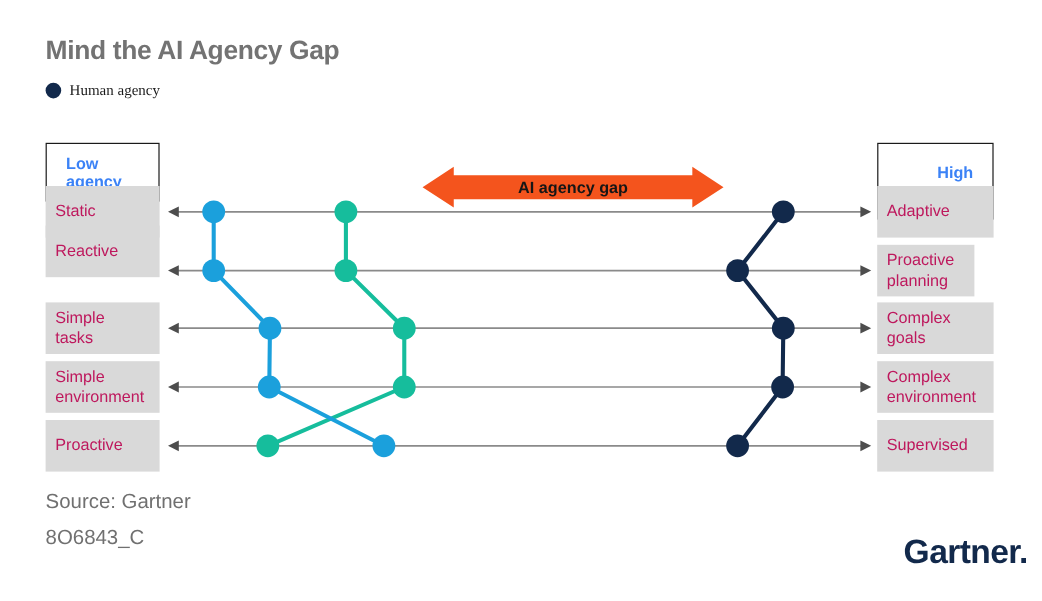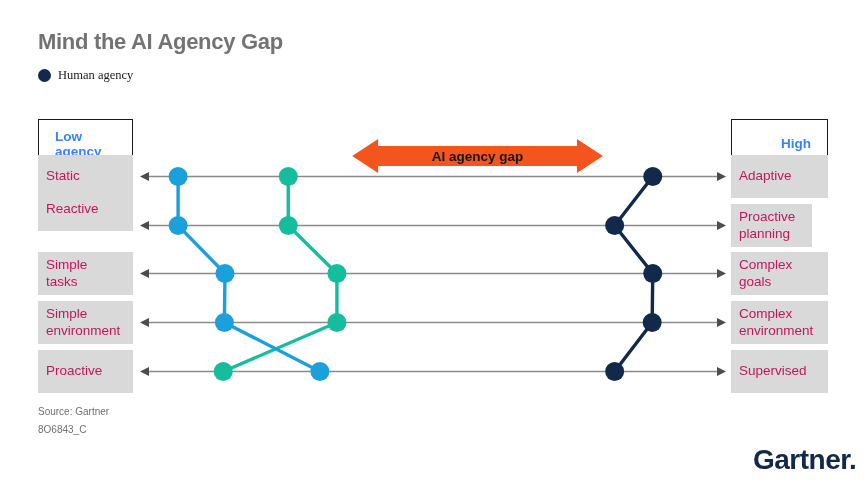--- a/index.html
+++ b/index.html
@@ -22,21 +22,21 @@
     font-weight:bold; font-size:13.5px; color:#3b82f6;margin-top:20px;
   }
   #hdr-left  { left:38px;  top:99px; width:95px; height:49px; }
   #hdr-right { left:731px; top:99px; width:97px; height:64px;text-align:right; }
   .rowbox {
     position:absolute; background:var(--row-box,#d9d9d9);
     display:flex; align-items:center; padding:0 8px;
     font-size:13.5px; color:#be185d; line-height:1.22; white-space:pre-line;
   }
   svg#plot { position:absolute; left:0; top:0; }
-  .source { position:absolute; left:38px; top:403px; font-size:10px; color:var(--source,#707070); line-height:1.75; }
+  .source { position:absolute; left:38px; top:403px; font-size:17px; color:var(--source,#707070); line-height:1.75; }
   .logo {
     position:absolute; left:753px; top:444px;
     font-size:28px; font-weight:bold; letter-spacing:-0.5px; color:var(--logo,#12294b);
   }
 </style>
 </head>
 <body>
 
 <div id="stage">
   <div class="title">Mind the AI Agency Gap</div>

